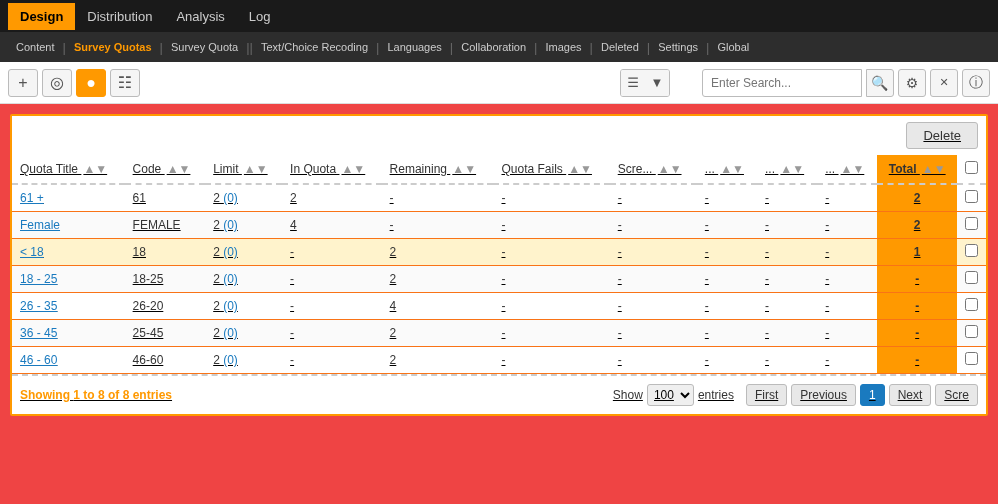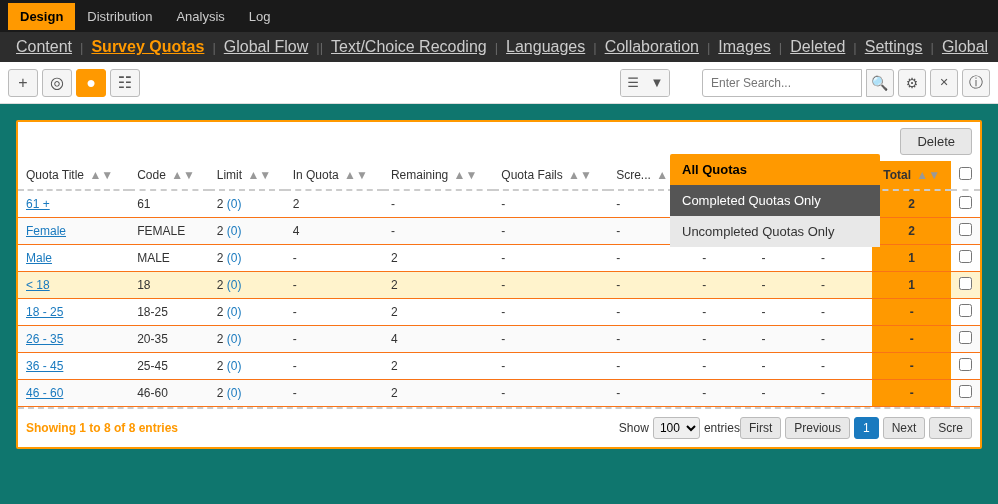--- a/index.html
+++ b/index.html
@@ -5,37 +5,37 @@
     * { box-sizing: border-box; margin: 0; padding: 0; }
     body { font-family: Arial, sans-serif; font-size: 13px; background: #f0f0f0; width: 998px; height: 504px; overflow: hidden; }
 
     
     .top-nav { background: #1a1a1a; display: flex; align-items: center; height: 32px; padding: 0 8px; }
     .top-nav-item { color: #ccc; padding: 6px 12px; cursor: pointer; font-size: 13px; }
     .top-nav-item.active { background: #f90; color: #000; font-weight: bold; }
 
     
     .sec-nav { background: #2d2d2d; display: flex; align-items: center; height: 30px; padding: 0 8px; flex-wrap: nowrap; }
-    .sec-nav-item { color: #ccc; padding: 4px 8px; cursor: pointer; font-size: 16px; white-space: nowrap; text-decoration: underline; }
+    .sec-nav-item { color: #ccc; padding: 4px 8px; cursor: pointer; font-size: 11px; white-space: nowrap; }
     .sec-nav-item.active { color: #f90; font-weight: bold; }
     .sec-nav-sep { color: #666; }
 
     
     .toolbar { background: #fff; display: flex; align-items: center; height: 42px; padding: 0 8px; border-bottom: 1px solid #ddd; }
     .toolbar-btn { width: 30px; height: 28px; border: 1px solid #bbb; background: #f5f5f5; border-radius: 3px; cursor: pointer; display: flex; align-items: center; justify-content: center; margin-right: 4px; font-size: 16px; color: #555; }
     .toolbar-btn.active { background: #f90; border-color: #f90; color: #fff; }
     .toolbar-right { margin-left: auto; display: flex; align-items: center; gap: 4px; }
     .search-input { height: 28px; border: 1px solid #bbb; border-radius: 3px 0 0 3px; padding: 0 8px; font-size: 12px; width: 160px; color: #999; margin-left: 24px; }
     .search-btn { width: 28px; height: 28px; border: 1px solid #bbb; background: #f5f5f5; border-radius: 0 3px 3px 0; cursor: pointer; display: flex; align-items: center; justify-content: center; color: #555; font-size: 14px; }
     .icon-btn { width: 28px; height: 28px; border: 1px solid #bbb; background: #f5f5f5; border-radius: 3px; cursor: pointer; display: flex; align-items: center; justify-content: center; color: #555; font-size: 14px; }
     .view-toggle { display: flex; align-items: center; border: 1px solid #bbb; border-radius: 3px; height: 28px; overflow: hidden; margin-right: 4px; }
     .view-toggle-btn { width: 24px; height: 28px; background: #f5f5f5; cursor: pointer; display: flex; align-items: center; justify-content: center; font-size: 13px; color: #555; border: none; }
 
     
-    .main { padding: 16px; background: #0f766e; height: calc(504px - 104px); position: relative; }
+    .main { padding: 10px; background: #ef4444; height: calc(504px - 104px); position: relative; text-decoration: underline; }
     .table-container { border: 2px solid #f90; background: #fff; border-radius: 2px; position: relative; }
 
     
     table { width: 100%; border-collapse: collapse; font-size: 12px; }
     thead tr { border-bottom: 2px dashed #ccc; }
     thead th { padding: 6px 8px; text-align: left; color: #333; font-weight: normal; background: #fff; white-space: nowrap; }
     thead th .sort-icon { color: #999; margin-left: 2px; }
     tbody tr { border-bottom: 1px solid #f97316; }
     tbody tr:nth-child(even) { background: #fafafa; }
     tbody td { padding: 5px 8px; color: #333; white-space: nowrap; }
@@ -76,21 +76,21 @@
   <span class="top-nav-item">Distribution</span>
   <span class="top-nav-item">Analysis</span>
   <span class="top-nav-item">Log</span>
 </div>
 
 <div class="sec-nav">
   <span class="sec-nav-item">Content</span>
   <span class="sec-nav-sep">|</span>
   <span class="sec-nav-item active">Survey Quotas</span>
   <span class="sec-nav-sep">|</span>
-  <span class="sec-nav-item">Global Flow</span>
+  <span class="sec-nav-item">Survey Quota</span>
   <span class="sec-nav-sep">|</span>
   <span class="sec-nav-sep">|</span>
   <span class="sec-nav-item">Text/Choice Recoding</span>
   <span class="sec-nav-sep">|</span>
   <span class="sec-nav-item">Languages</span>
   <span class="sec-nav-sep">|</span>
   <span class="sec-nav-item">Collaboration</span>
   <span class="sec-nav-sep">|</span>
   <span class="sec-nav-item">Images</span>
   <span class="sec-nav-sep">|</span>
@@ -166,34 +166,20 @@
       <td>4</td>
       <td>-</td>
       <td>-</td>
       <td>-</td>
       <td>-</td>
       <td>-</td>
       <td>-</td>
       <td class="total-col">2</td>
       <td class="checkbox-cell"><input type="checkbox" style=""></td>
     </tr>
-          <tr>
-      <td><a>Male</a></td>
-      <td>MALE</td>
-      <td><span>2 </span><span style="color:#1a7abf;">(0)</span></td>
-      <td>-</td>
-      <td>2</td>
-      <td>-</td>
-      <td>-</td>
-      <td>-</td>
-      <td>-</td>
-      <td>-</td>
-      <td class="total-col">1</td>
-      <td class="checkbox-cell"><input type="checkbox" style=""></td>
-    </tr>
           <tr style="background: rgb(255, 243, 204);">
       <td><a>&lt; 18</a></td>
       <td>18</td>
       <td><span>2 </span><span style="color:#1a7abf;">(0)</span></td>
       <td>-</td>
       <td>2</td>
       <td>-</td>
       <td>-</td>
       <td>-</td>
       <td>-</td>
@@ -210,21 +196,21 @@
       <td>-</td>
       <td>-</td>
       <td>-</td>
       <td>-</td>
       <td>-</td>
       <td class="total-col">-</td>
       <td class="checkbox-cell"><input type="checkbox" style=""></td>
     </tr>
           <tr>
       <td><a>26 - 35</a></td>
-      <td>20-35</td>
+      <td>26-20</td>
       <td><span>2 </span><span style="color:#1a7abf;">(0)</span></td>
       <td>-</td>
       <td>4</td>
       <td>-</td>
       <td>-</td>
       <td>-</td>
       <td>-</td>
       <td>-</td>
       <td class="total-col">-</td>
       <td class="checkbox-cell"><input type="checkbox" style=""></td>
@@ -265,29 +251,24 @@
         <span>Showing </span><span style="color:#f90;font-weight:bold;">1</span><span> to 8 of 8 entries</span>
       </div>
       <div style="display:flex;align-items:center;">
         <span class="show-label">Show</span>
         <select class="show-select">
           <option>100</option>
           <option>50</option>
           <option>25</option>
         </select>
         <span class="entries-label">entries</span>
-        <div class="pagination" style="">
+        <div class="pagination" style="margin-left:12px;">
           <button class="page-btn">First</button>
           <button class="page-btn">Previous</button>
           <button class="page-btn active">1</button>
           <button class="page-btn">Next</button>
           <button class="page-btn">Scre</button>
         </div>
       </div>
     </div>
   </div>
 
-  <div class="dropdown-container">
-    <div class="dropdown-header">All Quotas</div>
-    <div class="dropdown-item active-hover">Completed Quotas Only</div>
-    <div class="dropdown-item-light">Uncompleted Quotas Only</div>
-  </div>
 </div>
 
 </body></html>

